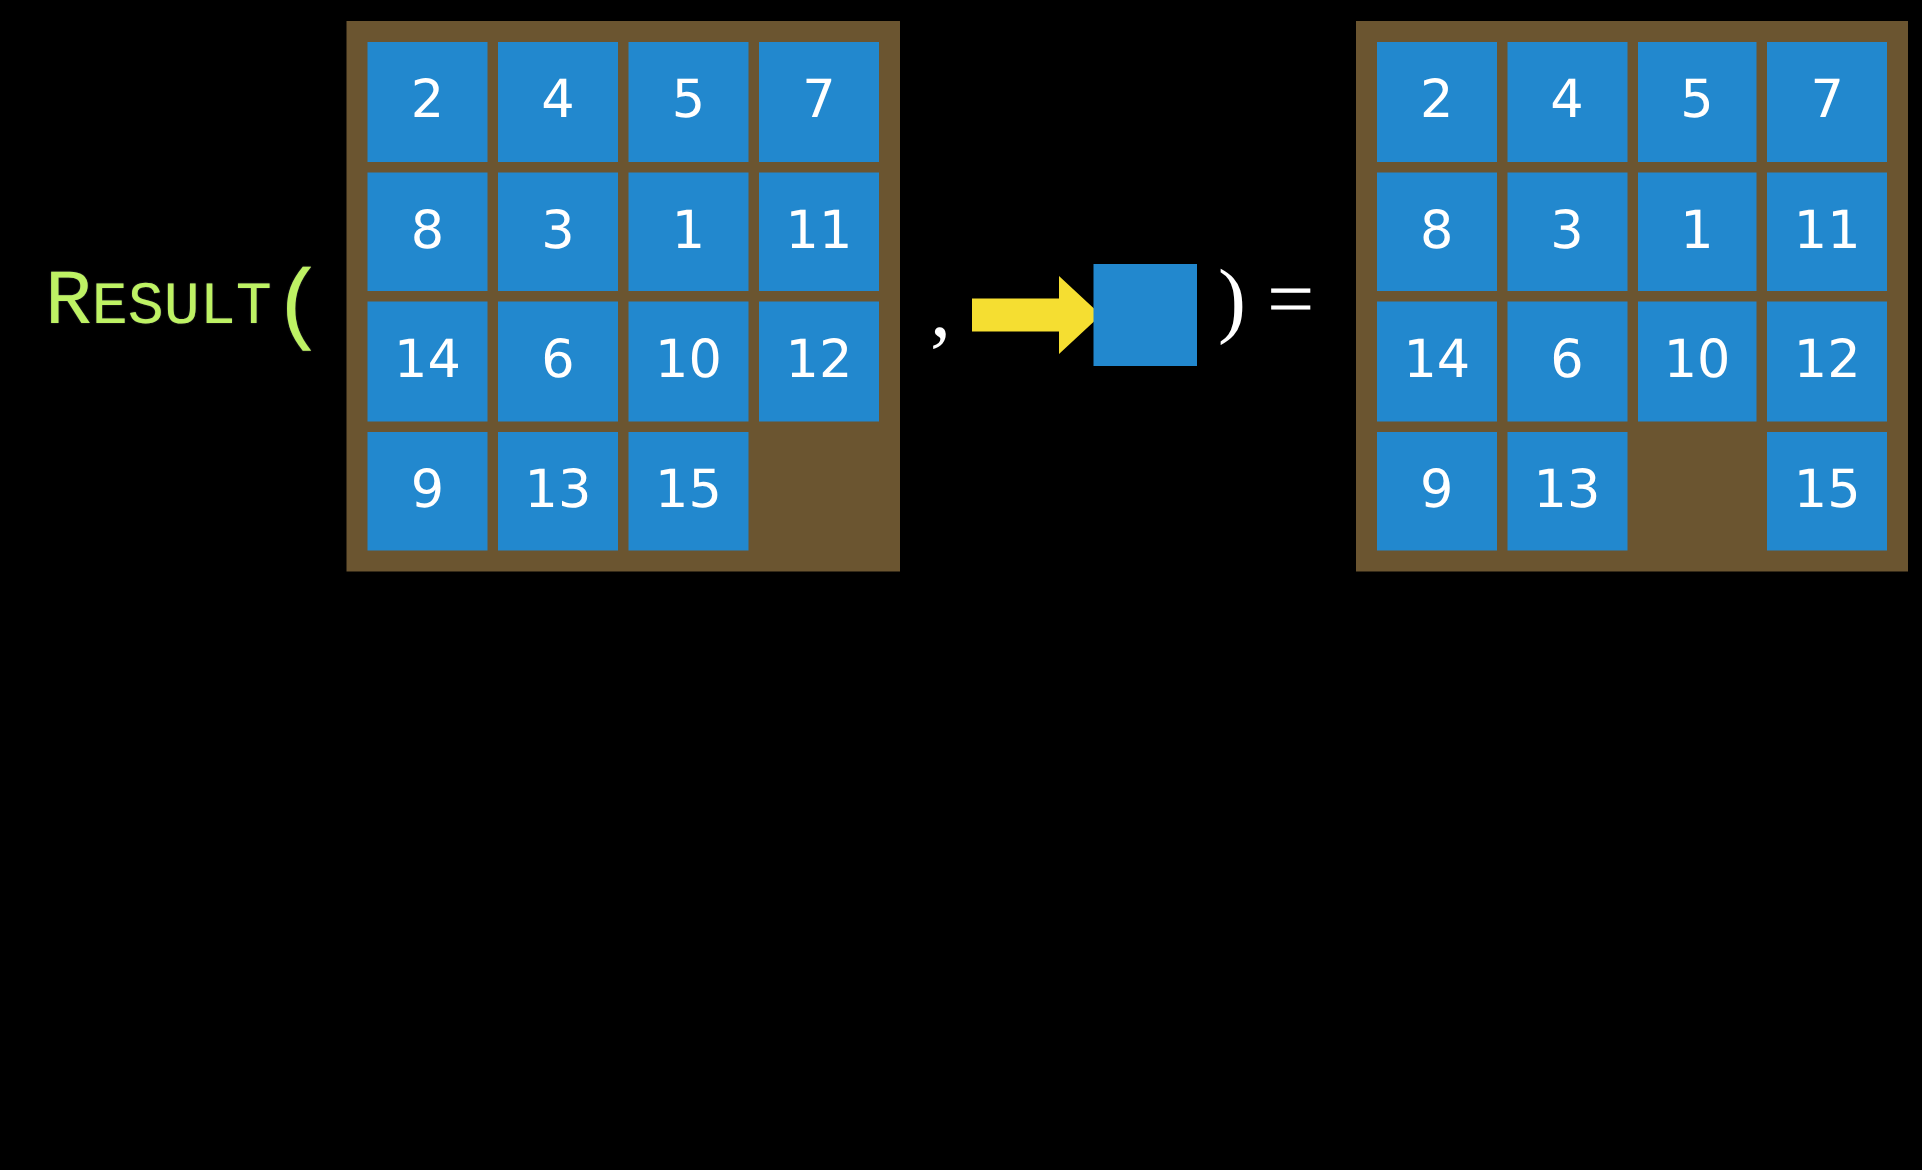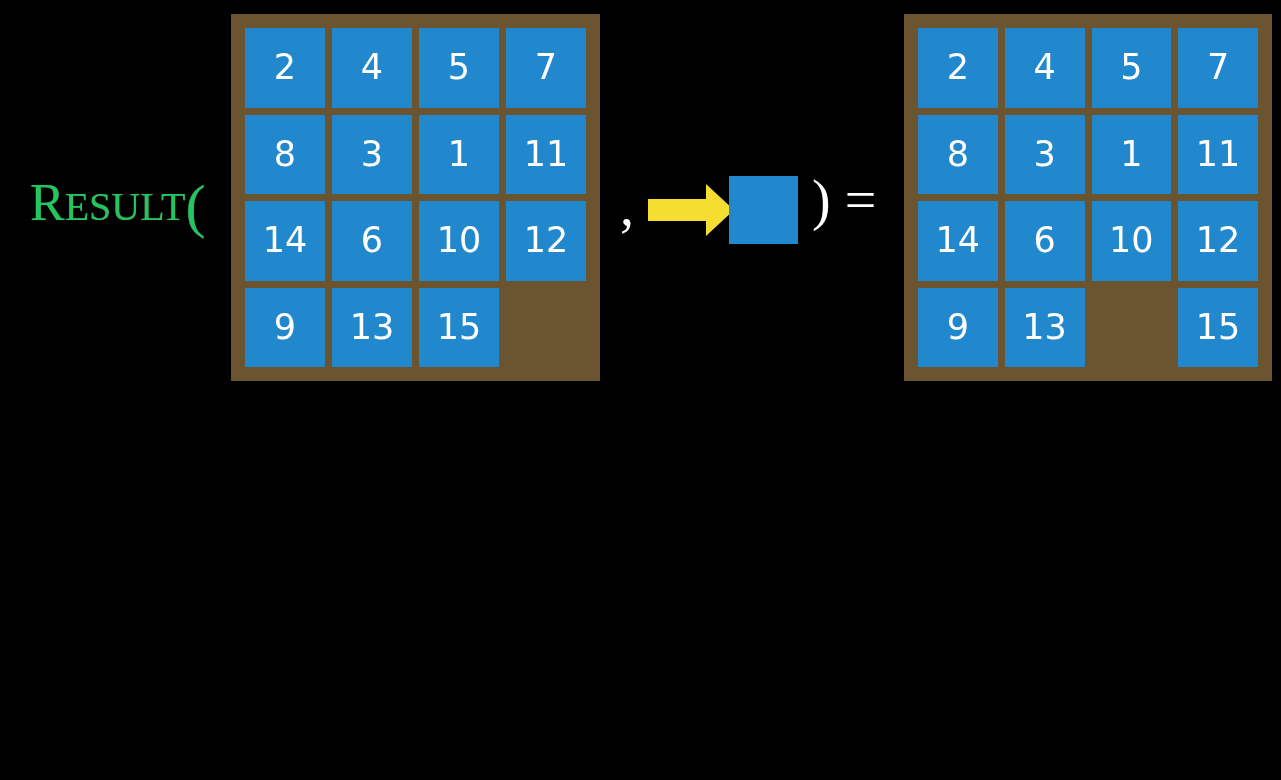--- a/index.html
+++ b/index.html
@@ -10,22 +10,22 @@
   .stage{position:absolute;left:0;top:0;width:1281px;height:780px;}
 
   
   .row{position:absolute;left:0;width:1281px;height:390px;}
   .row-0{top:0;}
   .row-1{top:390px;}
 
   
   .result-label{
     position:absolute;
-    font-family:Liberation Serif, serif;
-    color:#22c55e;
+    font-family:Liberation Mono, monospace;
+    color:#bef264;
     white-space:nowrap;
     line-height:1;
     text-shadow:0 0 1px rgba(255,255,255,.35);
   }
   .result-label .cap{font-size:52px;}
   .result-label .sm{font-size:40px;}
   .result-label .paren{font-size:60px;vertical-align:-6px;}
   .rl-0{left:30px;top:176px;}
 
   

